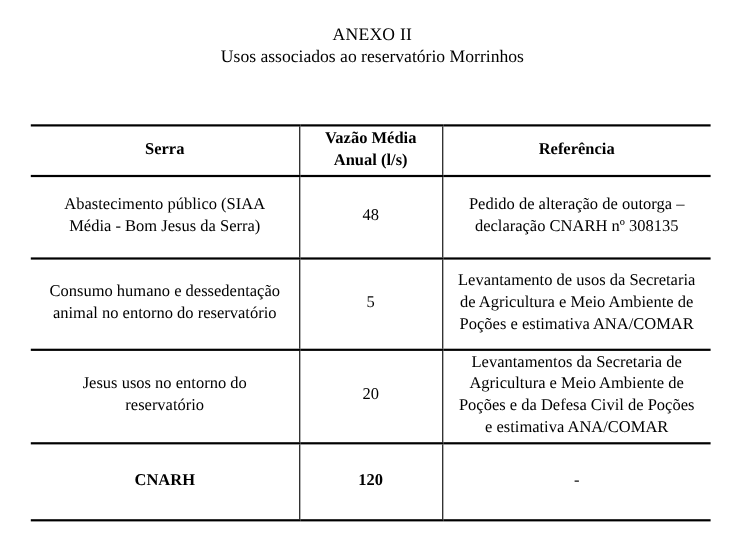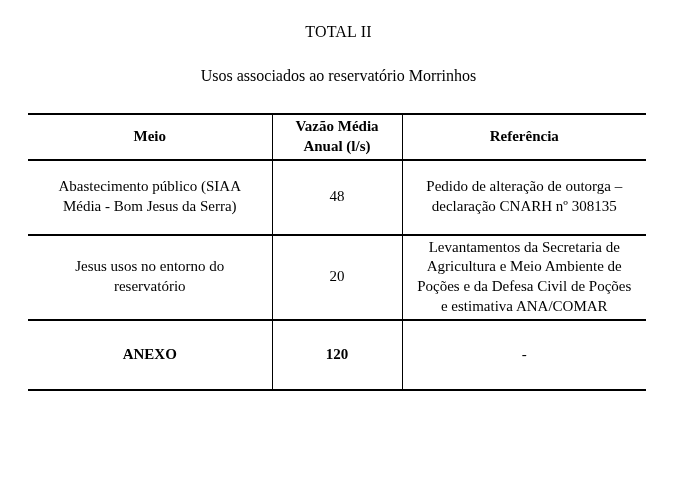--- a/index.html
+++ b/index.html
@@ -20,21 +20,21 @@
     position: absolute;
     top: 23px;
     left: 0;
     width: 100%;
     text-align: center;
     font-size: 16px;
     letter-spacing: 0.2px;
   }
   .doc-subtitle {
     position: absolute;
-    top: 67px;
+    top: 43px;
     left: 0;
     width: 100%;
     text-align: center;
     font-size: 16px;
   }
   table.usos {
     position: absolute;
     left: 28px;
     top: 113px;
     width: 618px;
@@ -65,49 +65,54 @@
   table.usos tr.row-2        { height: 83px; }
   table.usos tr.row-3        { height: 82px; }
   table.usos tr.total-row    { height: 70px; }
   table.usos td.bold { font-weight: bold; }
 </style>
 </head>
 <body>
 
 <div class="page">
 
-  <div class="doc-title">TOTAL II</div>
+  <div class="doc-title">ANEXO II</div>
 
   <div class="doc-subtitle">Usos associados ao reservatório Morrinhos</div>
 
   <table class="usos">
     <colgroup>
       <col class="c1">
       <col class="c2">
       <col class="c3">
     </colgroup>
     <thead>
       <tr class="header-row">
-        <th>Meio</th>
+        <th>Serra</th>
         <th class="mid">Vazão Média Anual (l/s)</th>
         <th>Referência</th>
       </tr>
     </thead>
     <tbody>
       <tr class="row-1">
         <td>Abastecimento público (SIAA Média - Bom Jesus da Serra)</td>
         <td class="mid">48</td>
         <td>Pedido de alteração de outorga – declaração CNARH nº 308135</td>
       </tr>
+      <tr class="row-2">
+        <td>Consumo humano e dessedentação animal no entorno do reservatório</td>
+        <td class="mid">5</td>
+        <td>Levantamento de usos da Secretaria de Agricultura e Meio Ambiente de Poções e estimativa ANA/COMAR</td>
+      </tr>
       <tr class="row-3">
         <td>Jesus usos no entorno do reservatório</td>
         <td class="mid">20</td>
         <td>Levantamentos da Secretaria de Agricultura e Meio Ambiente de Poções e da Defesa Civil de Poções e estimativa ANA/COMAR</td>
       </tr>
       <tr class="total-row">
-        <td class="bold">ANEXO</td>
+        <td class="bold">CNARH</td>
         <td class="mid bold">120</td>
         <td>-</td>
       </tr>
     </tbody>
   </table>
 
 </div>
 
 </body></html>

